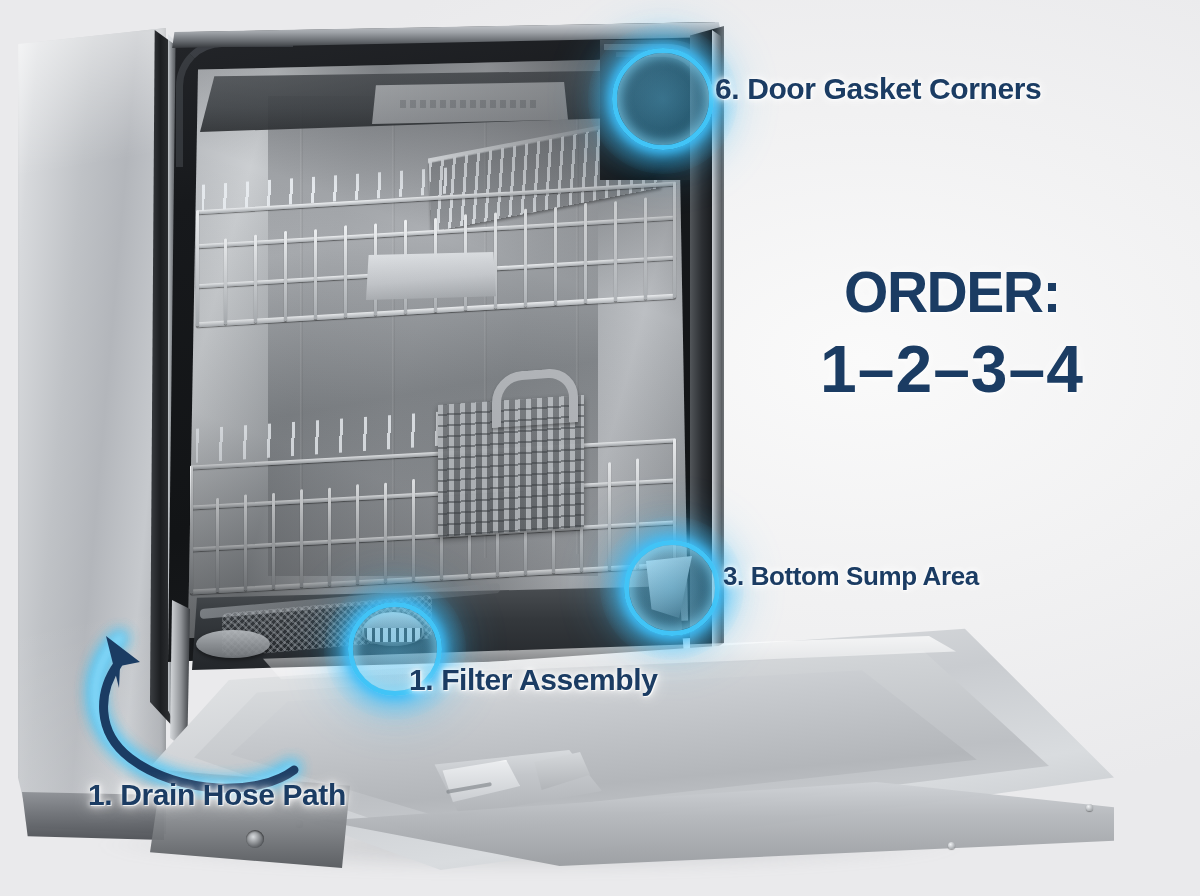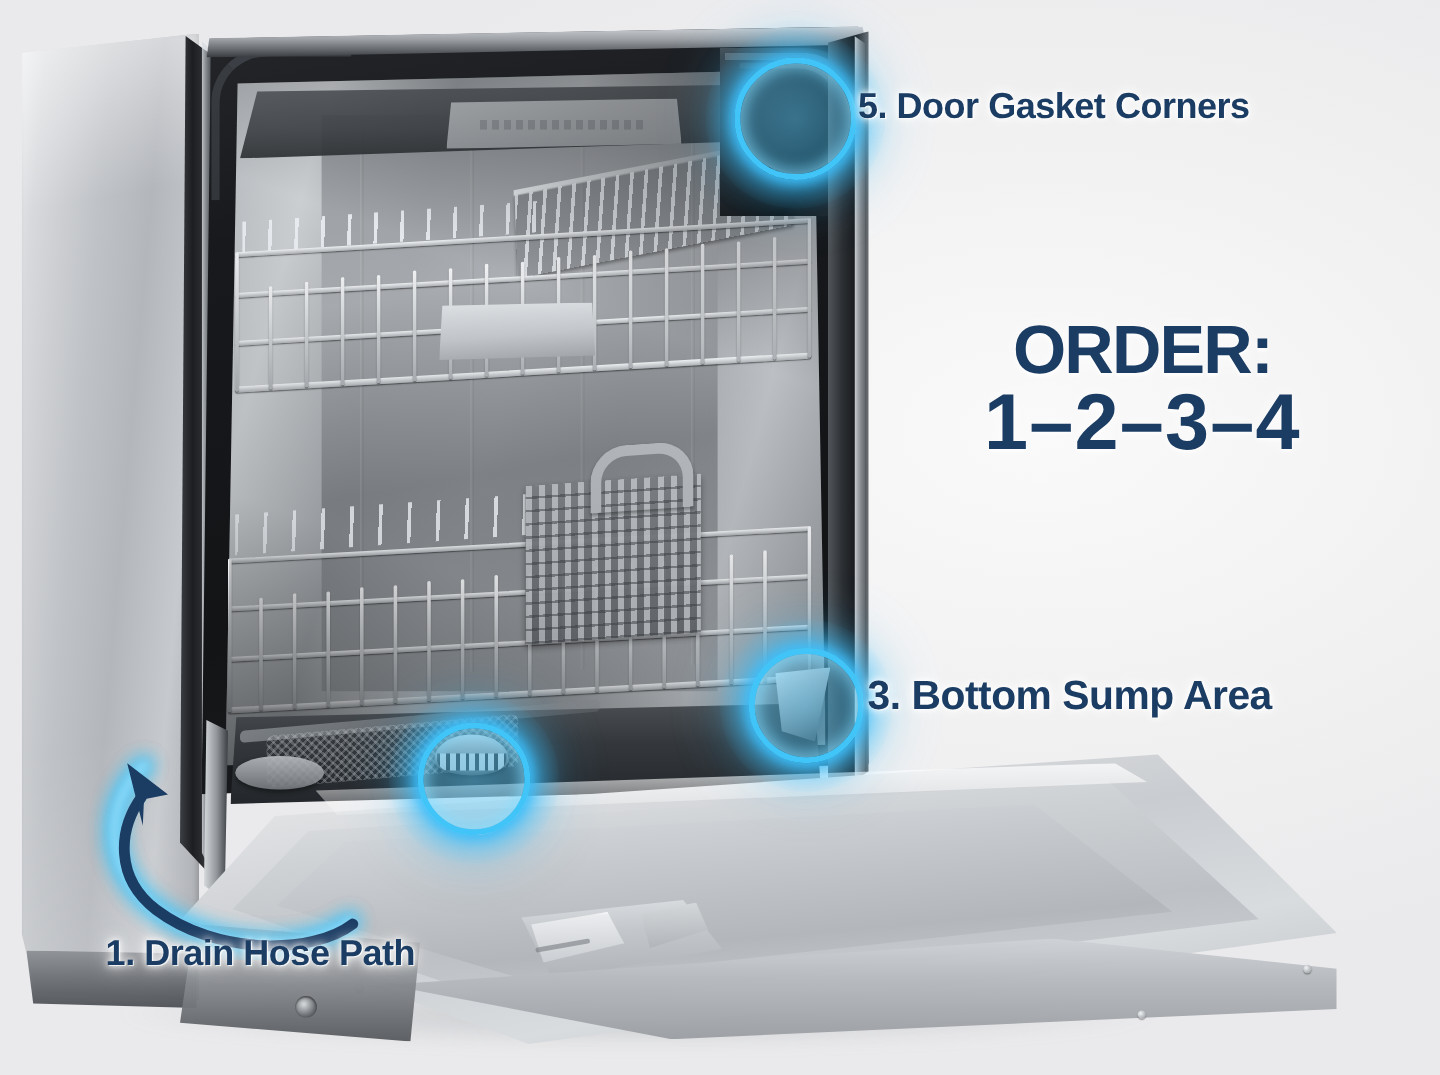--- a/index.html
+++ b/index.html
@@ -366,32 +366,32 @@
     letter-spacing:-0.4px;
     white-space:nowrap;
     text-shadow:
       0 0 5px rgba(255,255,255,.95),
       0 0 10px rgba(255,255,255,.9),
       0 0 18px rgba(255,255,255,.8),
       1px 1px 0 rgba(255,255,255,.75);
   }
   #label-1{left:409px;top:663px;font-size:30px;}
   #label-2{left:715px;top:72px;font-size:30px;}
-  #label-3{left:723px;top:561px;font-size:34px;}
+  #label-3{left:723px;top:561px;font-size:26px;}
   #label-4{left:88px;top:778px;font-size:30px;}
 
   #headline{
     position:absolute;left:752px;top:266px;width:400px;
     text-align:center;color:#1b3c63;font-weight:bold;
     line-height:.93;letter-spacing:-1.5px;
     text-shadow:0 2px 3px rgba(255,255,255,.85), 0 0 14px rgba(255,255,255,.7);
   }
   #headline .l1{display:block;font-size:57px;}
   #headline .l2{display:block;font-size:57px;}
-  #headline .l3{display:block;font-size:66px;letter-spacing:1px;margin-top:2px;}
+  #headline .l3{display:block;font-size:66px;letter-spacing:1px;margin-top:20px;}
 </style>
 </head>
 <body>
 
 <div id="stage">
 
   <div id="appliance">
 
     <div class="abs ground-shadow"></div>
 
@@ -556,22 +556,23 @@
     </defs>
 
     <path d="M 230 168 C 196 194 118 196 66 156 C 22 122 26 66 58 38" fill="none" stroke="#47c6f8" stroke-width="15" stroke-linecap="round" filter="url(#cyanGlow)" opacity="0.9"></path>
     <path d="M 230 168 C 196 194 118 196 66 156 C 22 122 26 66 58 38" fill="none" stroke="#9ce0fc" stroke-width="7" stroke-linecap="round" filter="url(#cyanGlow2)" opacity="0.95"></path>
 
     <path d="M 232 170 C 198 196 118 196 68 158 C 34 132 36 92 56 64" fill="none" stroke="#1b3c63" stroke-width="9" stroke-linecap="round"></path>
 
     <path d="M 44 36 L 78 62 L 58 66 L 57 88 Z" fill="#1b3c63"></path>
   </svg>
 
-
-  <div class="label" id="label-2">5. Door Gasket Corners</div>
+  <div class="label" id="label-1">1. Filter Assembly</div>
+
+  <div class="label" id="label-2">6. Door Gasket Corners</div>
 
   <div class="label" id="label-3">3. Bottom Sump Area</div>
 
   <div class="label" id="label-4">1. Drain Hose Path</div>
 
   <div id="headline">
     <span class="l2">ORDER:</span>
     <span class="l3">1–2–3–4</span>
   </div>
 

